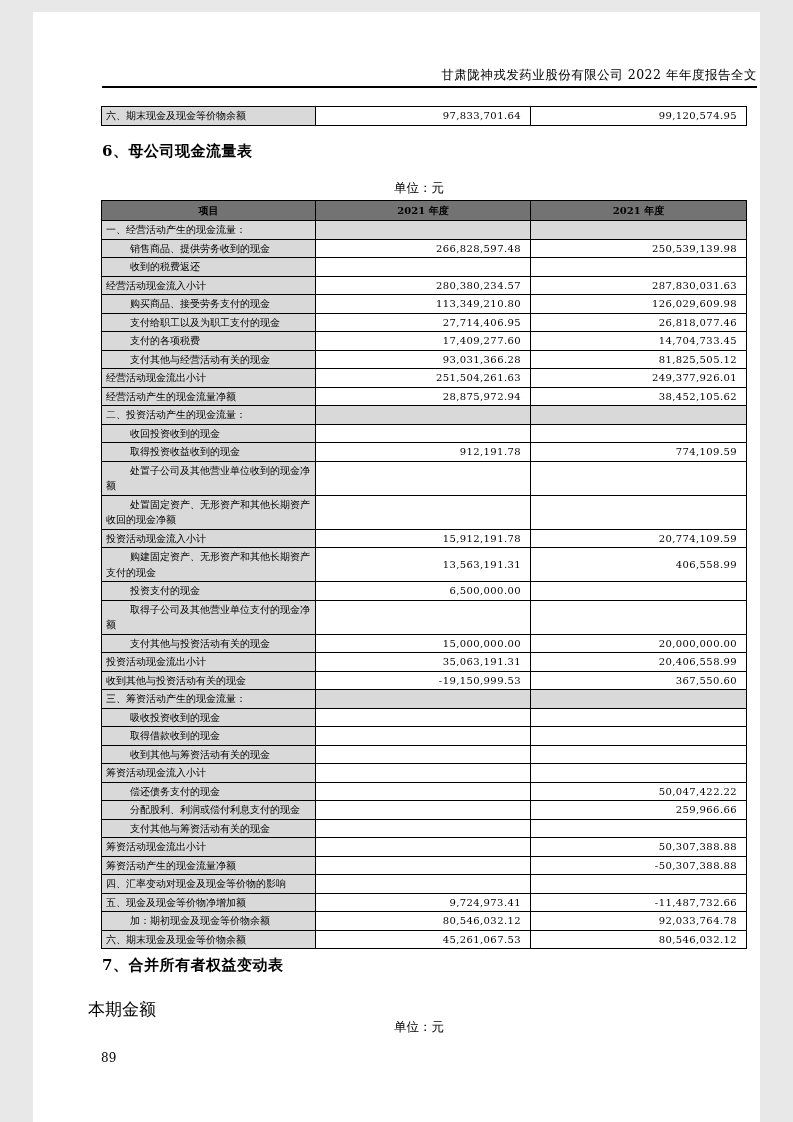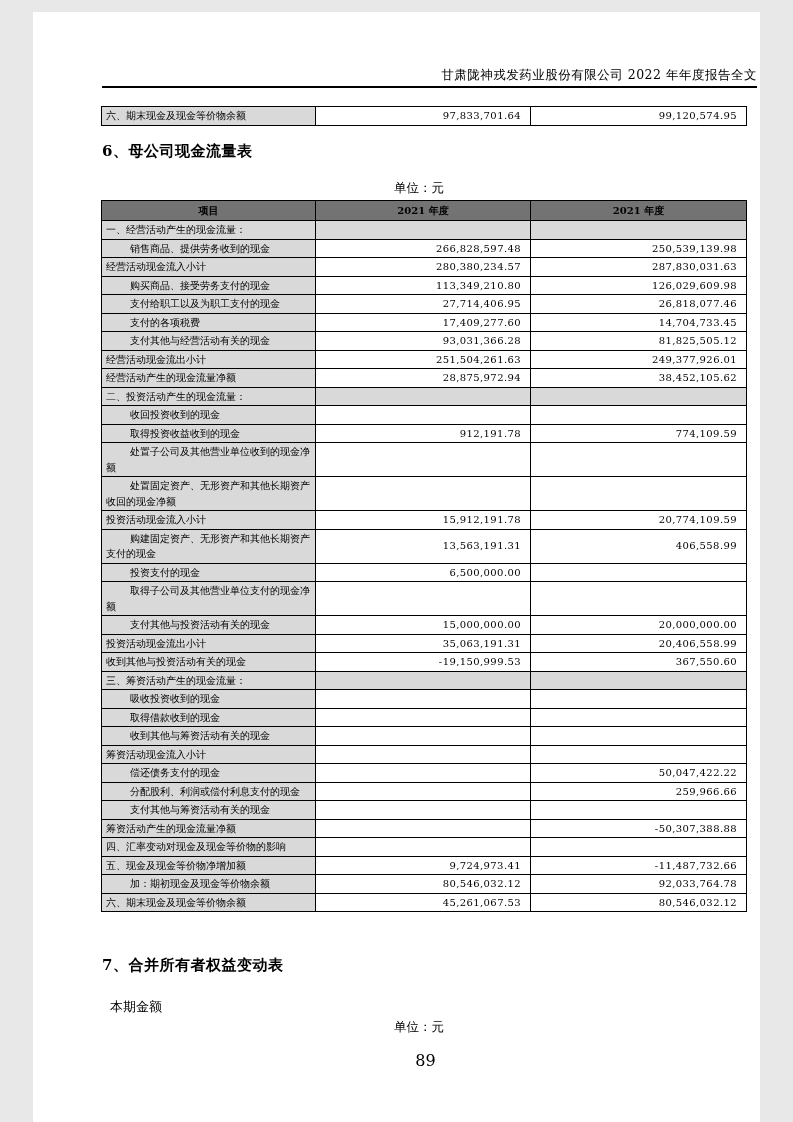--- a/index.html
+++ b/index.html
@@ -41,23 +41,23 @@
     height:20px; padding:1px 4px; line-height:16px;
   }
   .top-table td { height:19px; }
   .top-table { position:absolute; top:94px; left:68px; }
   .main-table { position:absolute; top:188px; left:68px; }
   .section-title { font-size:15px; font-weight:bold; letter-spacing:0.5px; }
   .sec6-title { position:absolute; top:130px; left:69px; }
   .unit-line { position:absolute; left:68px; width:636px; text-align:center; font-size:12.5px; }
   .unit-1 { top:168px; }
   .sec7-title { position:absolute; top:944px; left:69px; }
-  .sec7-subtitle { position:absolute; top:986px; left:77px; font-size:13px; }
+  .sec7-subtitle { position:absolute; top:986px; left:55px; font-size:17px; }
   .unit-2 { top:1007px; }
-  .page-number { position:absolute; top:1039px; left:68px; width:649px; text-align:center; font-size:16px; }
+  .page-number { position:absolute; top:1039px; left:68px; width:649px; text-align:left; font-size:12px; }
 </style>
 </head>
 <body>
 
 <div class="page">
 
   <div class="header-title">甘肃陇神戎发药业股份有限公司 2022 年年度报告全文</div>
   <div class="header-rule"></div>
 
   <table class="fin-table top-table">
@@ -96,20 +96,25 @@
           <td class="label-cell">一、经营活动产生的现金流量：</td>
           <td class="value-cell"></td>
           <td class="value-cell"></td>
         </tr>
         <tr>
           <td class="label-cell indent">销售商品、提供劳务收到的现金</td>
           <td class="value-cell">266,828,597.48</td>
           <td class="value-cell">250,539,139.98</td>
         </tr>
         <tr>
+          <td class="label-cell indent">收到的税费返还</td>
+          <td class="value-cell"></td>
+          <td class="value-cell"></td>
+        </tr>
+        <tr>
           <td class="label-cell">经营活动现金流入小计</td>
           <td class="value-cell">280,380,234.57</td>
           <td class="value-cell">287,830,031.63</td>
         </tr>
         <tr>
           <td class="label-cell indent">购买商品、接受劳务支付的现金</td>
           <td class="value-cell">113,349,210.80</td>
           <td class="value-cell">126,029,609.98</td>
         </tr>
         <tr>
@@ -231,20 +236,25 @@
           <td class="label-cell indent">分配股利、利润或偿付利息支付的现金</td>
           <td class="value-cell"></td>
           <td class="value-cell">259,966.66</td>
         </tr>
         <tr>
           <td class="label-cell indent">支付其他与筹资活动有关的现金</td>
           <td class="value-cell"></td>
           <td class="value-cell"></td>
         </tr>
         <tr>
+          <td class="label-cell">筹资活动现金流出小计</td>
+          <td class="value-cell"></td>
+          <td class="value-cell">50,307,388.88</td>
+        </tr>
+        <tr>
           <td class="label-cell">筹资活动产生的现金流量净额</td>
           <td class="value-cell"></td>
           <td class="value-cell">-50,307,388.88</td>
         </tr>
         <tr>
           <td class="label-cell">四、汇率变动对现金及现金等价物的影响</td>
           <td class="value-cell"></td>
           <td class="value-cell"></td>
         </tr>
         <tr>

